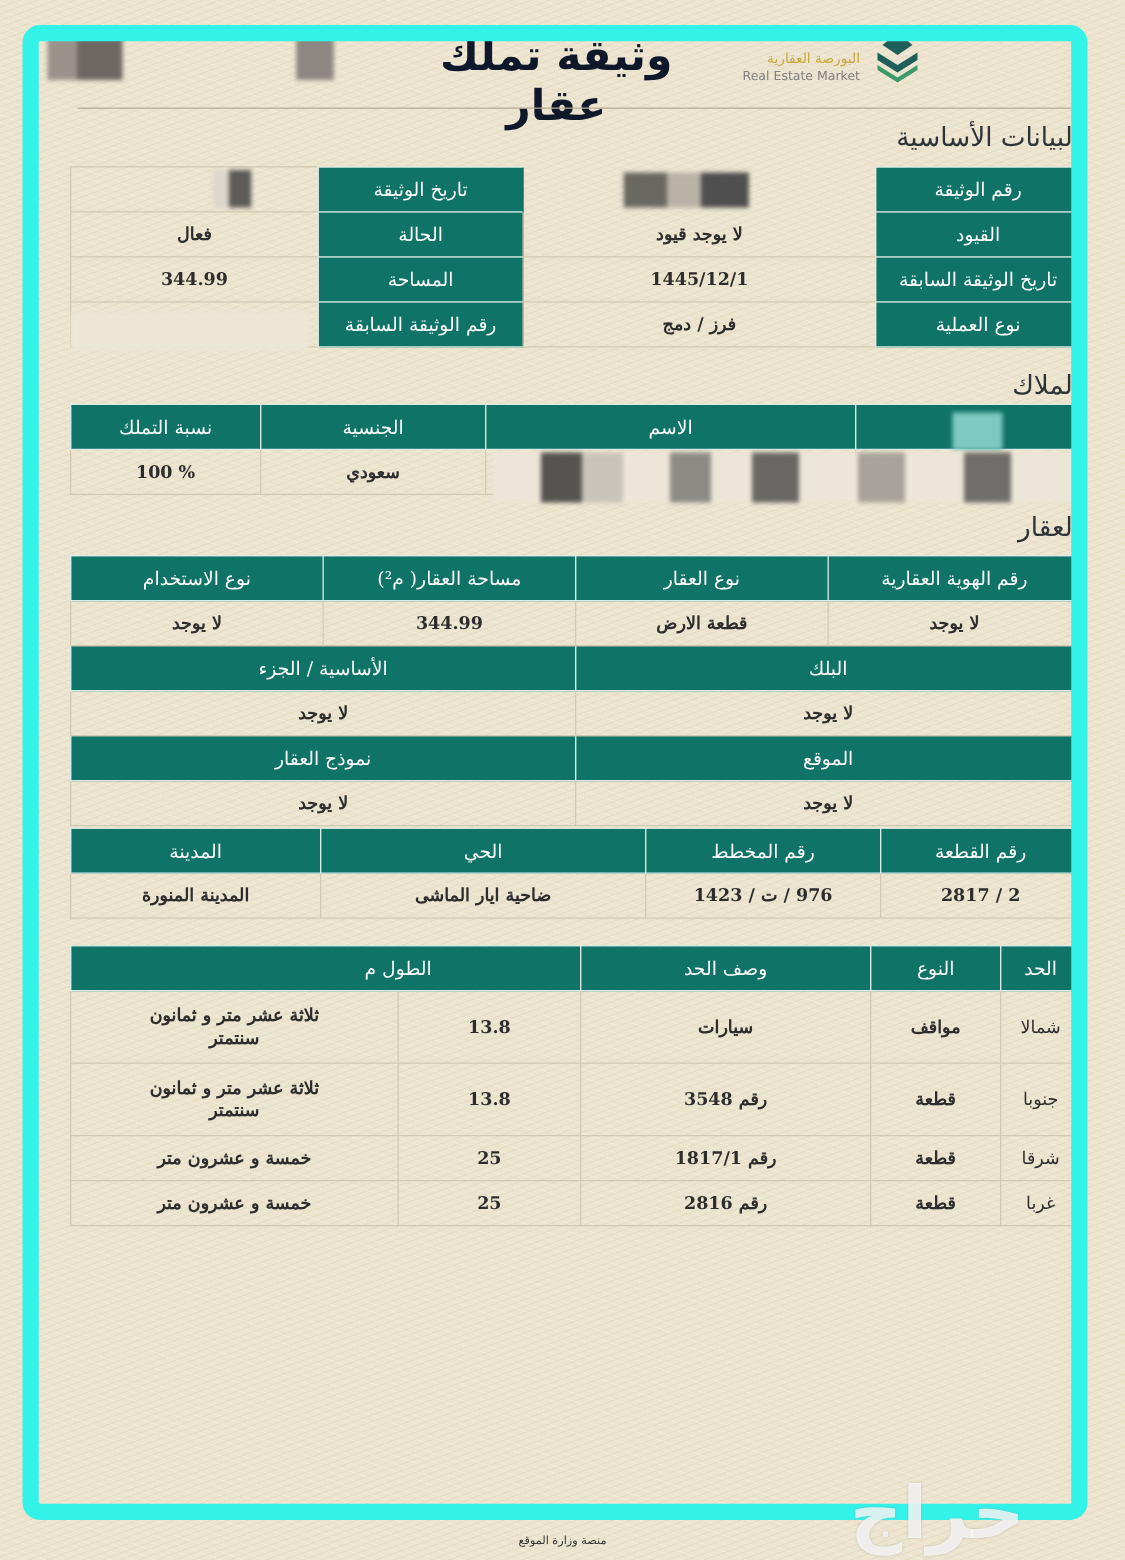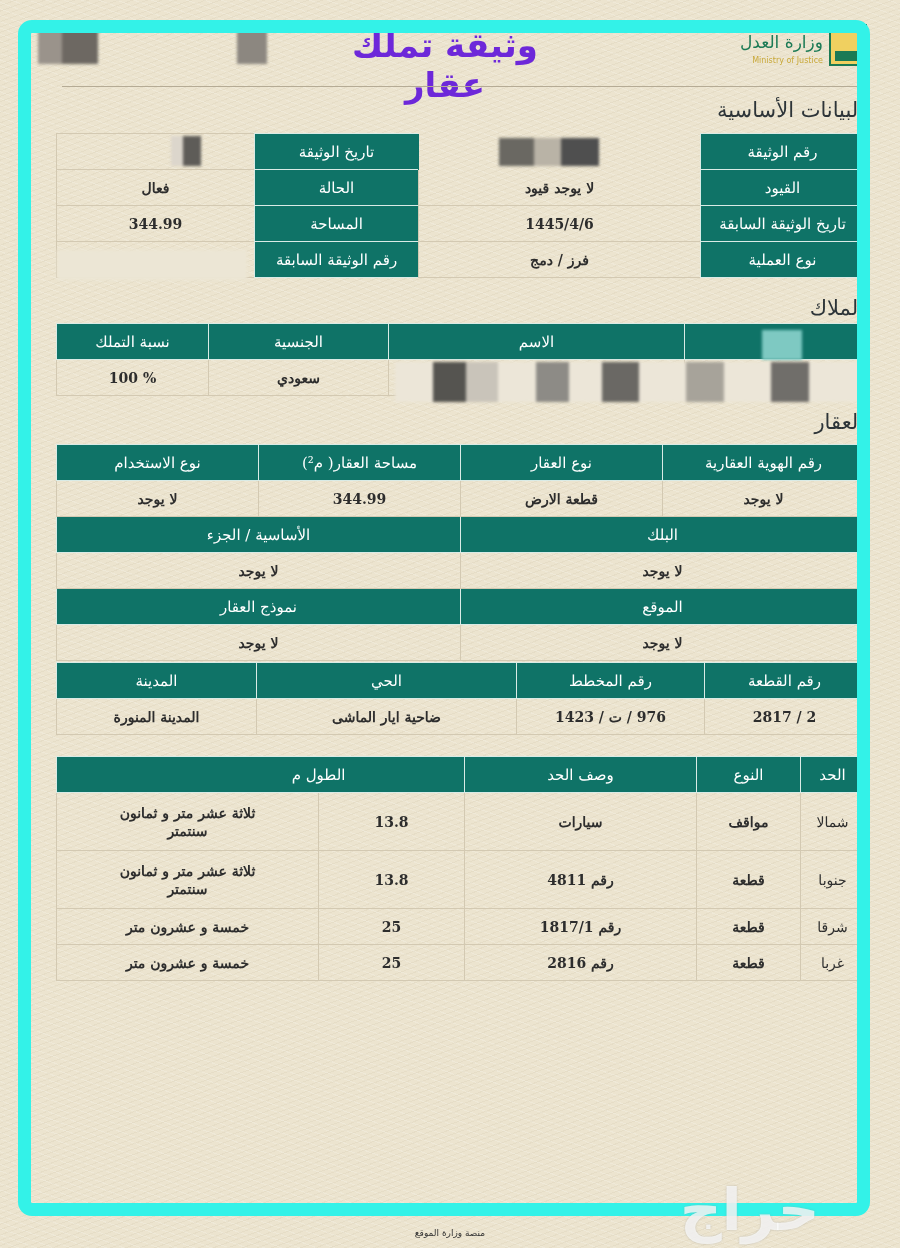--- a/index.html
+++ b/index.html
@@ -14,21 +14,21 @@
   }
   .frame {
     position:absolute; left:18px; top:20px; width:852px; height:1196px;
     border:13px solid #33f2e8; border-radius:14px; box-sizing:border-box;
   }
   .page { position:absolute; left:0; top:0; width:900px; height:1248px; direction:rtl; }
 
   
   .hdr-title {
     position:absolute; left:330px; top:25px; width:230px; text-align:center;
-    font-size:34px; font-weight:bold; color:#6d28d9; direction:rtl;
+    font-size:34px; font-weight:bold; color:#0f172a; direction:rtl;
     font-family:"DejaVu Sans", sans-serif; letter-spacing:0;
   }
   .hdr-sep { position:absolute; left:62px; right:38px; top:86px; height:1px; background:#b5ab95; }
   .logo-moj { position:absolute; left:737px; top:12px; width:130px; height:50px; direction:ltr; }
   .logo-moj .emblem { position:absolute; right:0; top:12px; width:38px; height:42px; background:#f0d060; border:2px solid #1b7a55; box-sizing:border-box; }
   .logo-moj .emblem:after { content:""; position:absolute; left:4px; right:4px; bottom:3px; height:10px; background:#1b7a55; }
   .logo-moj .ar { position:absolute; right:44px; top:20px; font-size:17px; color:#1b7a55; font-family:"DejaVu Sans",sans-serif; direction:rtl; }
   .logo-moj .en { position:absolute; right:44px; top:44px; font-size:8px; color:#c9a93a; font-family:"DejaVu Sans",sans-serif; }
   .logo-rem { position:absolute; left:588px; top:12px; width:150px; height:50px; direction:ltr; }
   .logo-rem .mark { position:absolute; right:0; top:12px; width:40px; height:44px; }
@@ -54,24 +54,28 @@
 </head>
 <body>
 
 <div class="page">
 
   <div class="redact" style="left:38px;top:30px;width:60px;height:34px;background:linear-gradient(90deg,#9a938b 0,#9a938b 40%,#6d6862 40%);"></div>
   <div class="redact" style="left:237px;top:30px;width:30px;height:34px;background:#8c8780;"></div>
 
   <div class="hdr-title">وثيقة تملك عقار</div>
 
-  <div class="logo-moj">
-    <div class="emblem"></div>
-    <div class="ar">وزارة العدل</div>
-    <div class="en">Ministry of Justice</div>
+  <div class="logo-rem">
+    <svg class="mark" viewBox="0 0 40 44">
+      <path d="M20 2 L8 12 L20 20 L32 12 Z" fill="#1e5f5a"></path>
+      <path d="M4 18 L20 28 L36 18 L36 24 L20 34 L4 24 Z" fill="#1e5f5a"></path>
+      <path d="M4 28 L20 38 L36 28 L36 32 L20 42 L4 32 Z" fill="#3a9a6a"></path>
+    </svg>
+    <div class="ar">البورصة العقارية</div>
+    <div class="en">Real Estate Market</div>
   </div>
 
   <div class="hdr-sep"></div>
 
   <div class="section-title" style="top:98px;">البيانات الأساسية</div>
 
   <table class="grid" style="left:56px;top:133px;width:808px;">
     <colgroup>
         <col style="width:164px">
         <col style="width:282px">
@@ -90,21 +94,21 @@
       </td>
     </tr>
     <tr style="height:36px;">
       <td class="h">القيود</td>
       <td>لا يوجد قيود</td>
       <td class="h">الحالة</td>
       <td>فعال</td>
     </tr>
     <tr style="height:36px;">
       <td class="h">تاريخ الوثيقة السابقة</td>
-      <td>1445/4/6</td>
+      <td>1445/12/1</td>
       <td class="h">المساحة</td>
       <td>344.99</td>
     </tr>
     <tr style="height:36px;">
       <td class="h">نوع العملية</td>
       <td>فرز / دمج</td>
       <td class="h">رقم الوثيقة السابقة</td>
       <td style="position:relative;">
         <div class="redact" style="left:0;top:8px;width:190px;height:30px;background:#ece6d5;"></div>
       </td>
@@ -222,21 +226,21 @@
     <tr style="height:58px;">
       <td style="font-weight:normal;">شمالا</td>
       <td>مواقف</td>
       <td>سيارات</td>
       <td>13.8</td>
       <td class="rtxt" style="padding:0 50px;">ثلاثة عشر متر و ثمانون سنتمتر</td>
     </tr>
     <tr style="height:58px;">
       <td style="font-weight:normal;">جنوبا</td>
       <td>قطعة</td>
-      <td>رقم 4811</td>
+      <td>رقم 3548</td>
       <td>13.8</td>
       <td class="rtxt" style="padding:0 50px;">ثلاثة عشر متر و ثمانون سنتمتر</td>
     </tr>
     <tr style="height:36px;">
       <td style="font-weight:normal;">شرقا</td>
       <td>قطعة</td>
       <td>رقم 1817/1</td>
       <td>25</td>
       <td>خمسة و عشرون متر</td>
     </tr>

